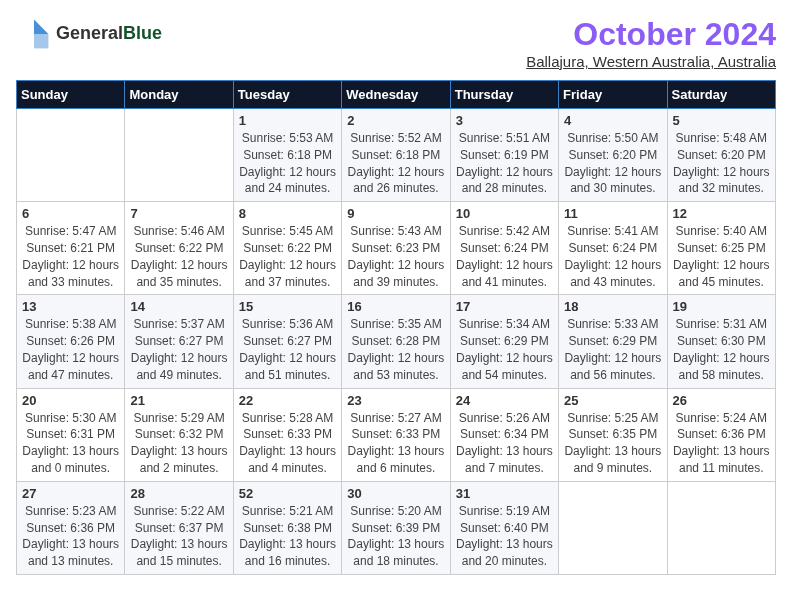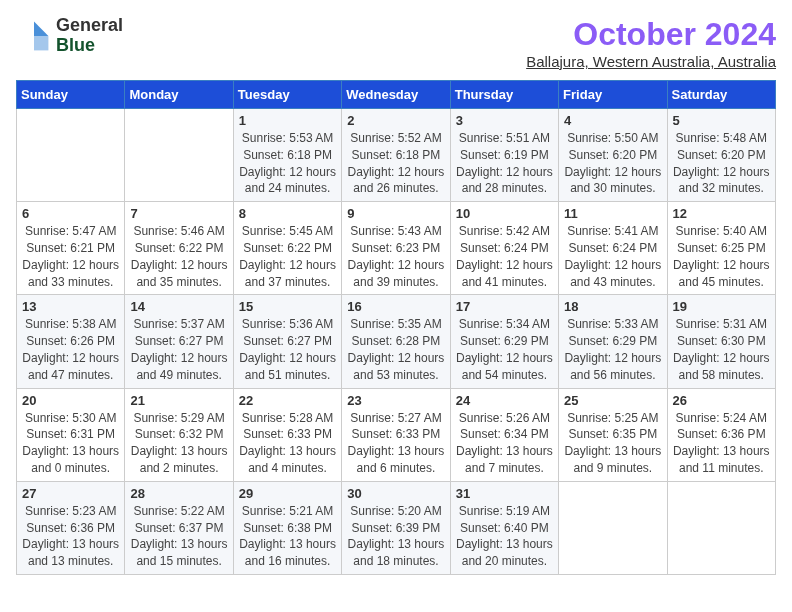--- a/index.html
+++ b/index.html
@@ -16,21 +16,21 @@
       align-items: flex-start;
       margin-bottom: 10px;
     }
     .logo {
       display: flex;
       align-items: center;
       gap: 4px;
     }
     .logo-text {
       display: flex;
-      flex-direction: column;
+      flex-direction: row;
       line-height: 1.1;
     }
     .logo-general {
       font-size: 18px;
       font-weight: bold;
       color: #333;
     }
     .logo-blue {
       font-size: 18px;
       font-weight: bold;
@@ -52,21 +52,21 @@
       font-size: 15px;
       color: #333;
       text-decoration: underline;
     }
     table {
       width: 100%;
       border-collapse: collapse;
       table-layout: fixed;
     }
     thead th {
-      background-color: #1d4ed8;
+      background-color: #0f172a;
       color: #fff;
       font-size: 13px;
       font-weight: bold;
       padding: 6px 4px;
       text-align: left;
       border: 1px solid #3a7fc1;
       margin-left: 12px;
     }
     tbody td {
       border: 1px solid #ccc;
@@ -305,21 +305,21 @@
 Sunset: 6:36 PM
 Daylight: 13 hours and 13 minutes.</div>
         </td>
         <td>
           <span class="day-number">28</span>
           <div class="day-info">Sunrise: 5:22 AM
 Sunset: 6:37 PM
 Daylight: 13 hours and 15 minutes.</div>
         </td>
         <td>
-          <span class="day-number">29</span>
+          <span class="day-number">52</span>
           <div class="day-info">Sunrise: 5:21 AM
 Sunset: 6:38 PM
 Daylight: 13 hours and 16 minutes.</div>
         </td>
         <td>
           <span class="day-number">30</span>
           <div class="day-info">Sunrise: 5:20 AM
 Sunset: 6:39 PM
 Daylight: 13 hours and 18 minutes.</div>
         </td>

